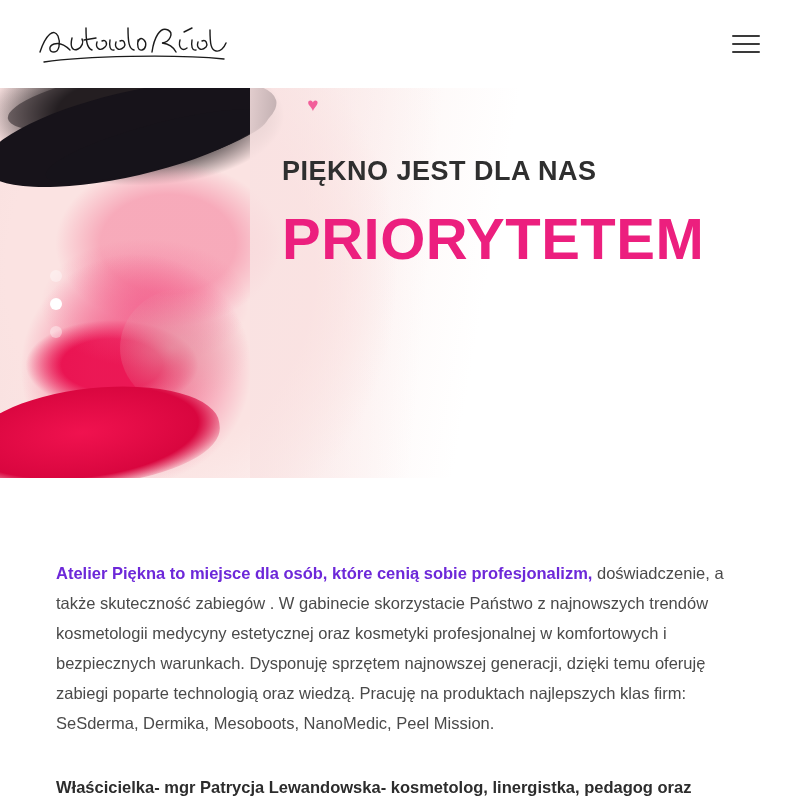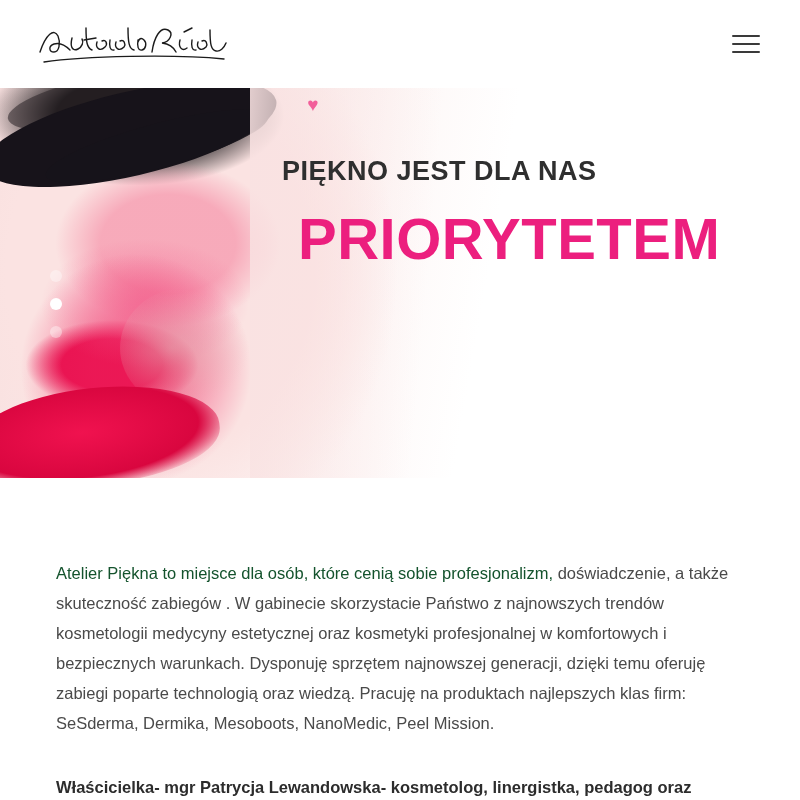--- a/index.html
+++ b/index.html
@@ -145,21 +145,21 @@
     letter-spacing: 0.5px;
     color: #2f2f2f;
     font-weight: 600;
     margin: 0 0 22px 0;
   }
   .hero-title {
     font-size: 58px;
     font-weight: 700;
     color: #ec1f7e;
     letter-spacing: 0.5px;
-    margin: 16px;
+    margin: 0;
     line-height: 1.05;
   }
 
   .hero-dots {
     position: absolute;
     left: 50px;
     top: 182px;
     display: flex;
     flex-direction: column;
     gap: 16px;
@@ -181,21 +181,21 @@
     width: 800px;
     padding: 80px 56px 0 56px;
   }
   .para {
     font-size: 16.5px;
     line-height: 1.82;
     color: #4a4a4a;
     margin: 0 0 34px 0;
     max-width: 690px;
   }
-  .para strong { color: #14532d; font-weight: 400; }
+  .para strong { color: #6d28d9; font-weight: 700; }
   .para-2 {
     font-size: 16.5px;
     line-height: 1.82;
     color: #2c2c2c;
     font-weight: 700;
     margin: 0;
     max-width: 690px;
   }
 </style>
 </head>

